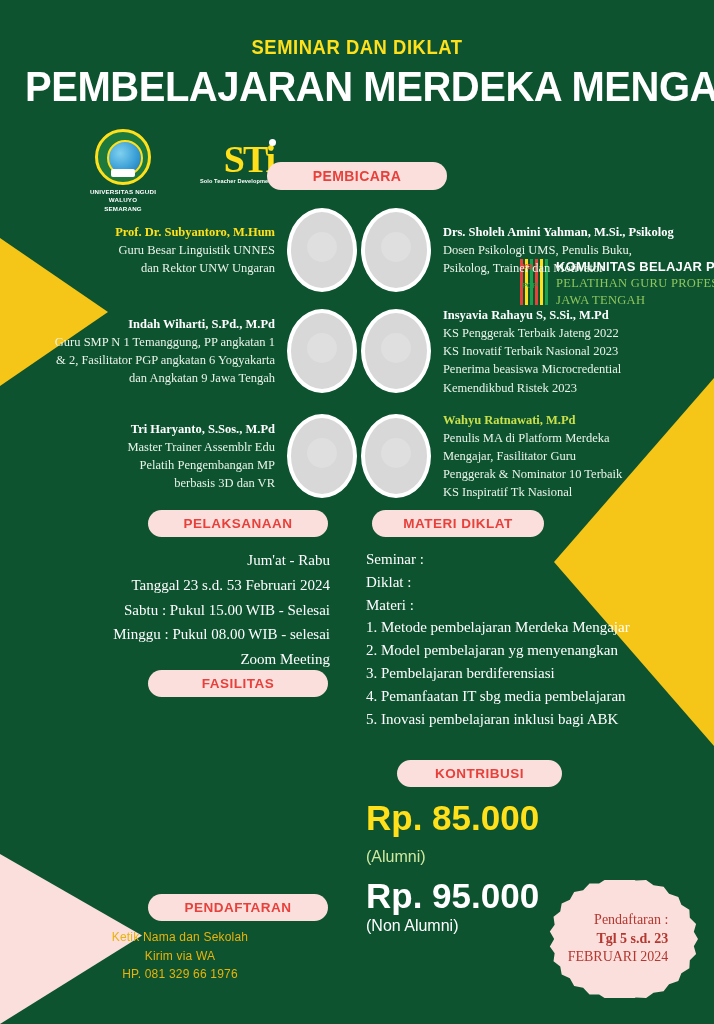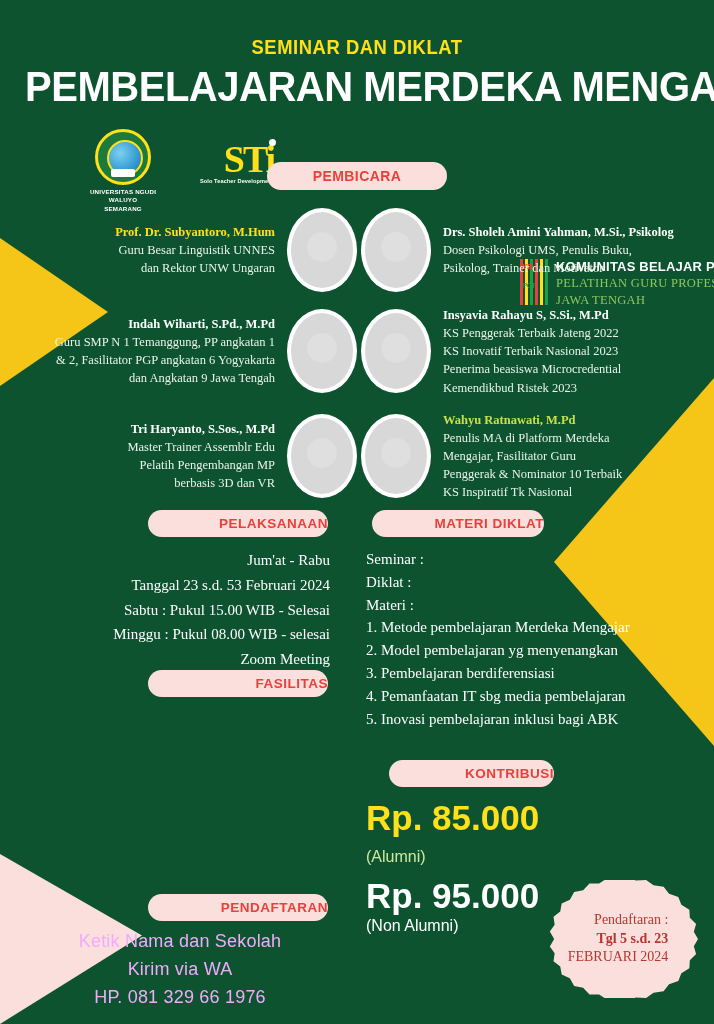--- a/index.html
+++ b/index.html
@@ -148,48 +148,48 @@
   .stext-l{width:280px;text-align:right;padding-right:12px;}
   .stext-r{width:276px;text-align:left;padding-left:12px;}
   .nm-yellow{color:#ffe01b;}
   .nm-white{color:#ffffff;}
   .nm-lime{color:#c9e04a;}
   .gap{width:4px;}
 
   
   .pill{
     position:absolute;height:27px;border-radius:14px;background:#fadfdd;
-    display:flex;align-items:center;justify-content:flex-end;
+    display:flex;align-items:center;justify-content:center;
   }
   .pill span{color:#e8403a;font-size:13.5px;font-weight:bold;letter-spacing:.5px;}
 
   .pill-pelaksanaan{left:148px;top:510px;width:180px;}
   .pill-materi{left:372px;top:510px;width:172px;}
   .pill-fasilitas{left:148px;top:670px;width:180px;}
-  .pill-kontribusi{left:389px;top:760px;width:165px;}
+  .pill-kontribusi{left:397px;top:760px;width:165px;}
   .pill-pendaftaran{left:148px;top:894px;width:180px;}
 
   
   .pelaksanaan-body{
     position:absolute;left:20px;top:548px;width:310px;
     text-align:right;color:#ffffff;
     font-family:"Liberation Serif", serif;
     font-size:15px;line-height:1.65;
   }
   .fasilitas-body{
     position:absolute;left:20px;top:708px;width:310px;
     text-align:right;color:#ffffff;
     font-family:"Liberation Sans", sans-serif;
     font-size:14px;line-height:1.8;letter-spacing:.2px;
   }
   .pendaftaran-body{
     position:absolute;left:30px;top:928px;width:300px;
-    text-align:center;color:#f0abfc;
+    text-align:center;color:#eab308;
     font-family:"Liberation Sans", sans-serif;
-    font-size:18px;line-height:1.55;letter-spacing:.2px;
+    font-size:12px;line-height:1.55;letter-spacing:.2px;
   }
 
   
   .materi-body{
     position:absolute;left:366px;top:548px;width:330px;
     color:#ffffff;
     font-family:"Liberation Serif", serif;
     font-size:15px;line-height:1.52;
   }
 

